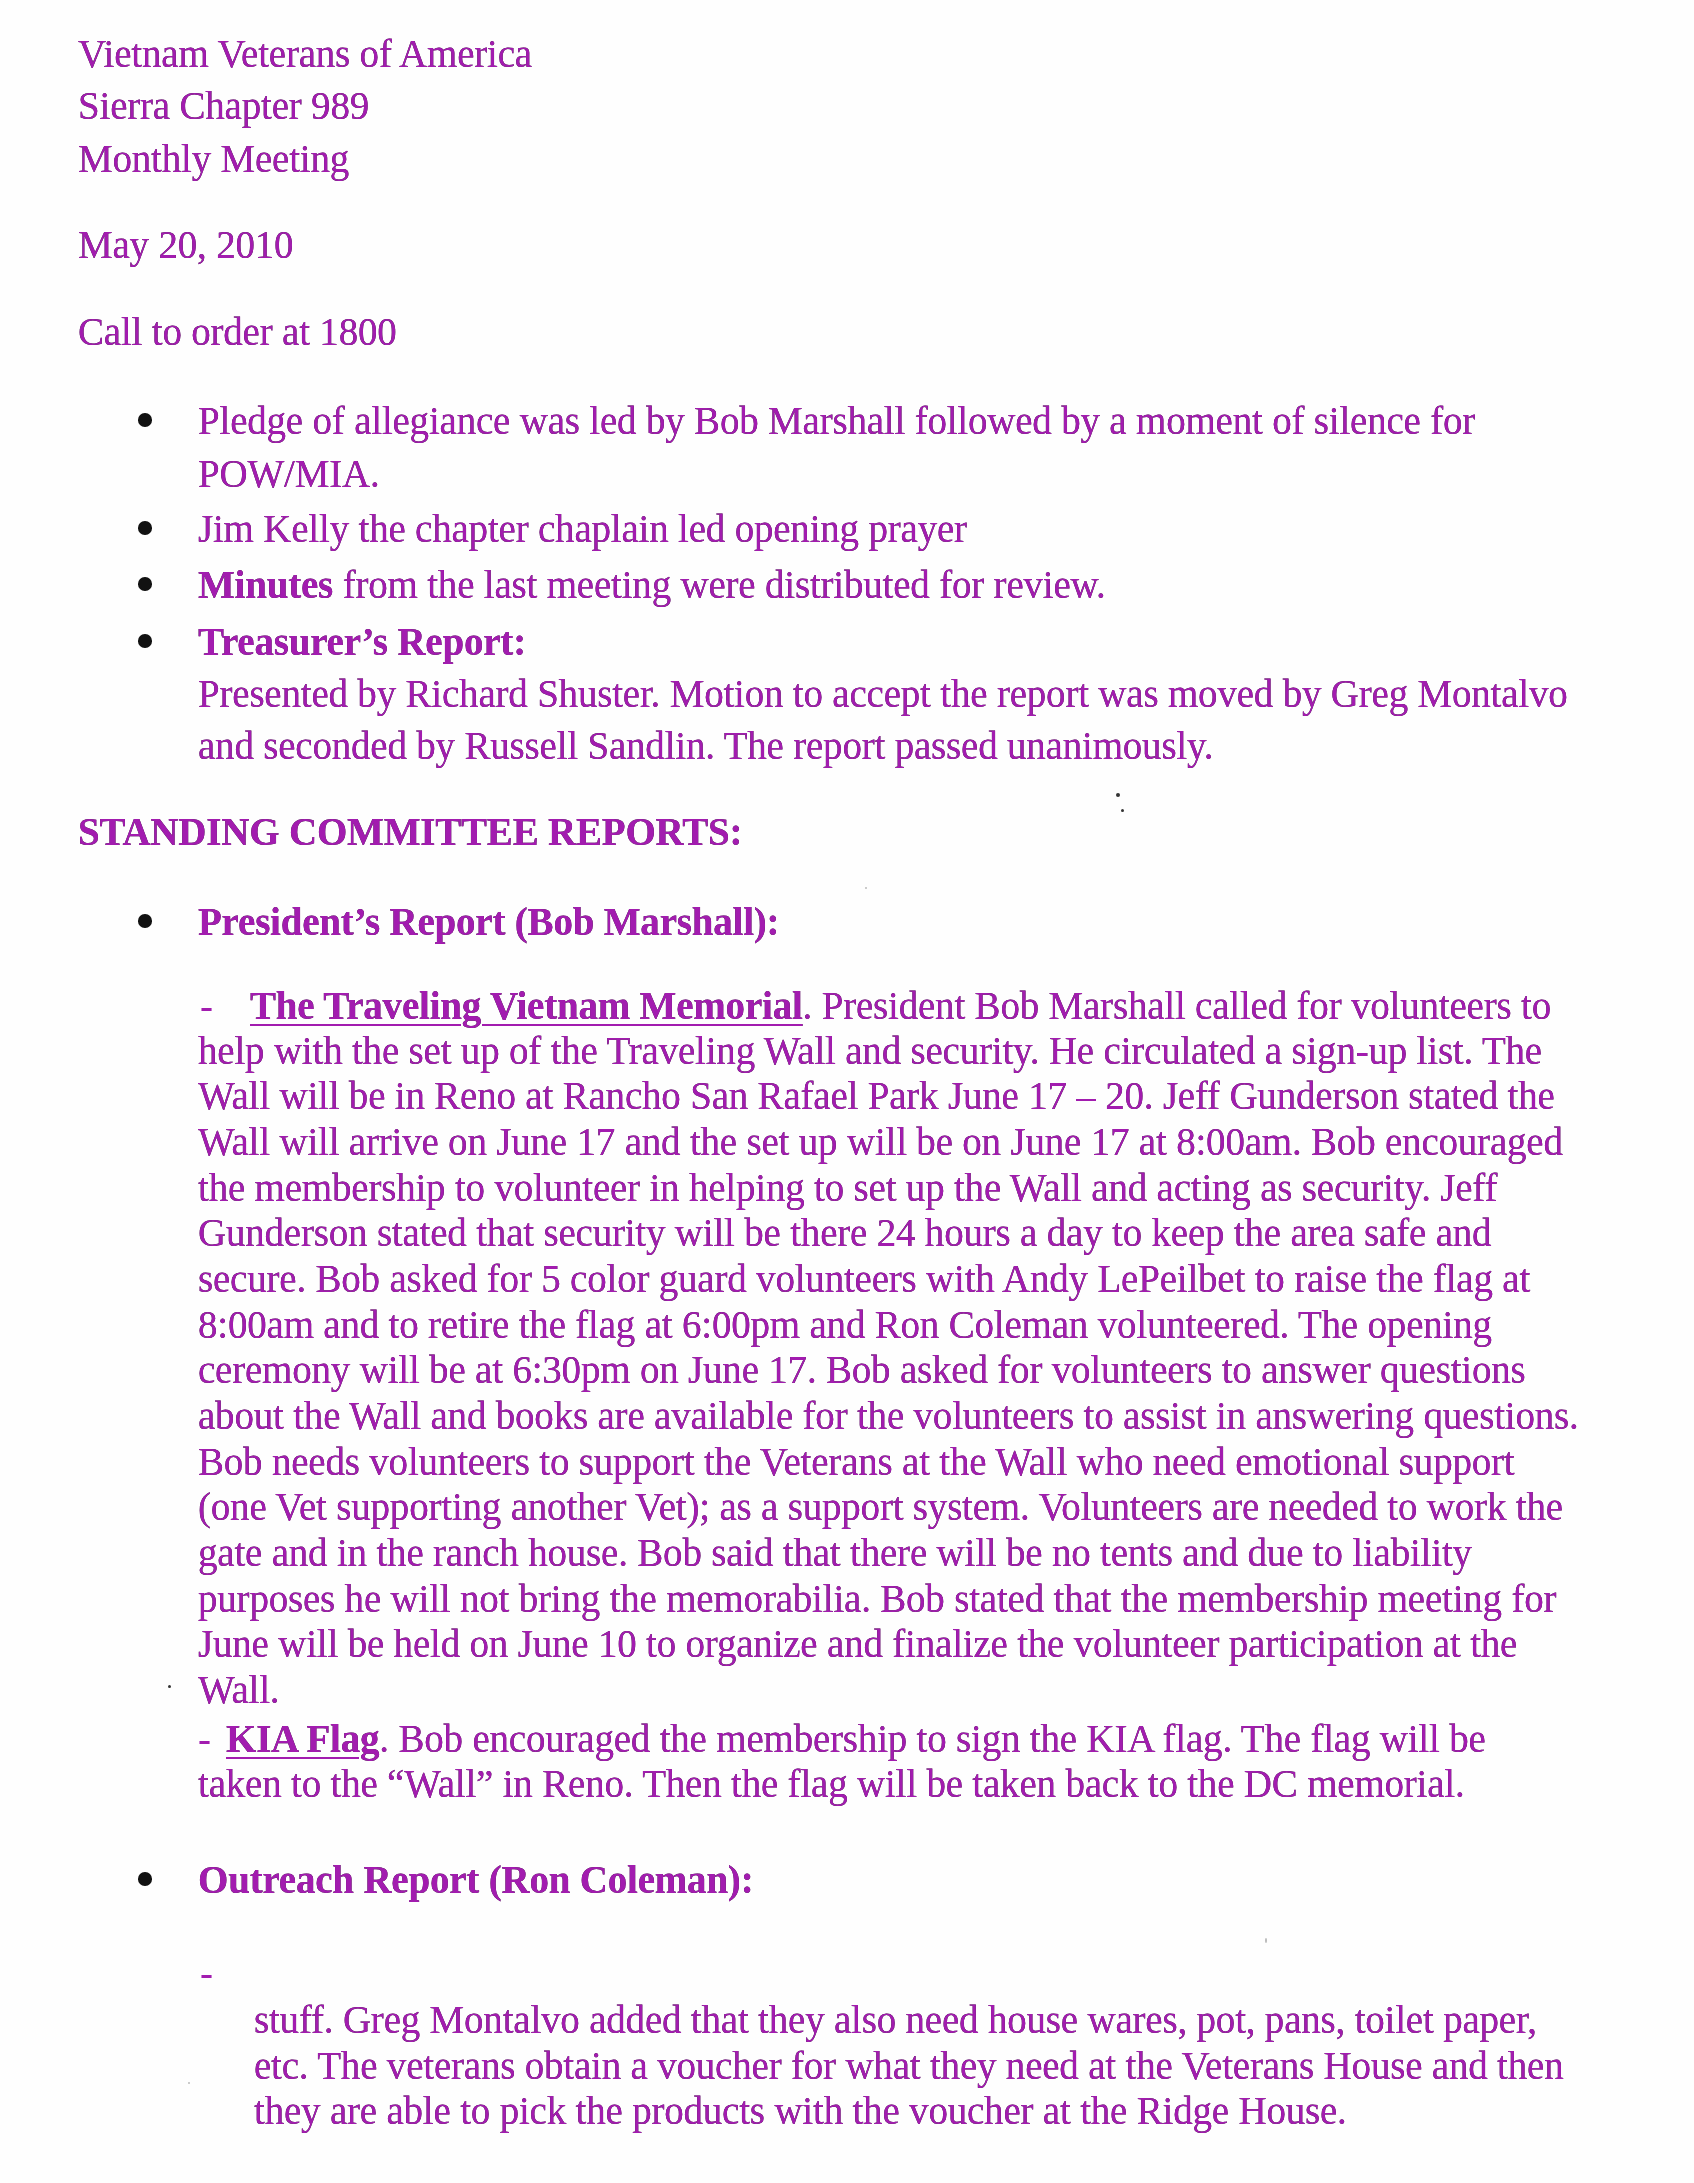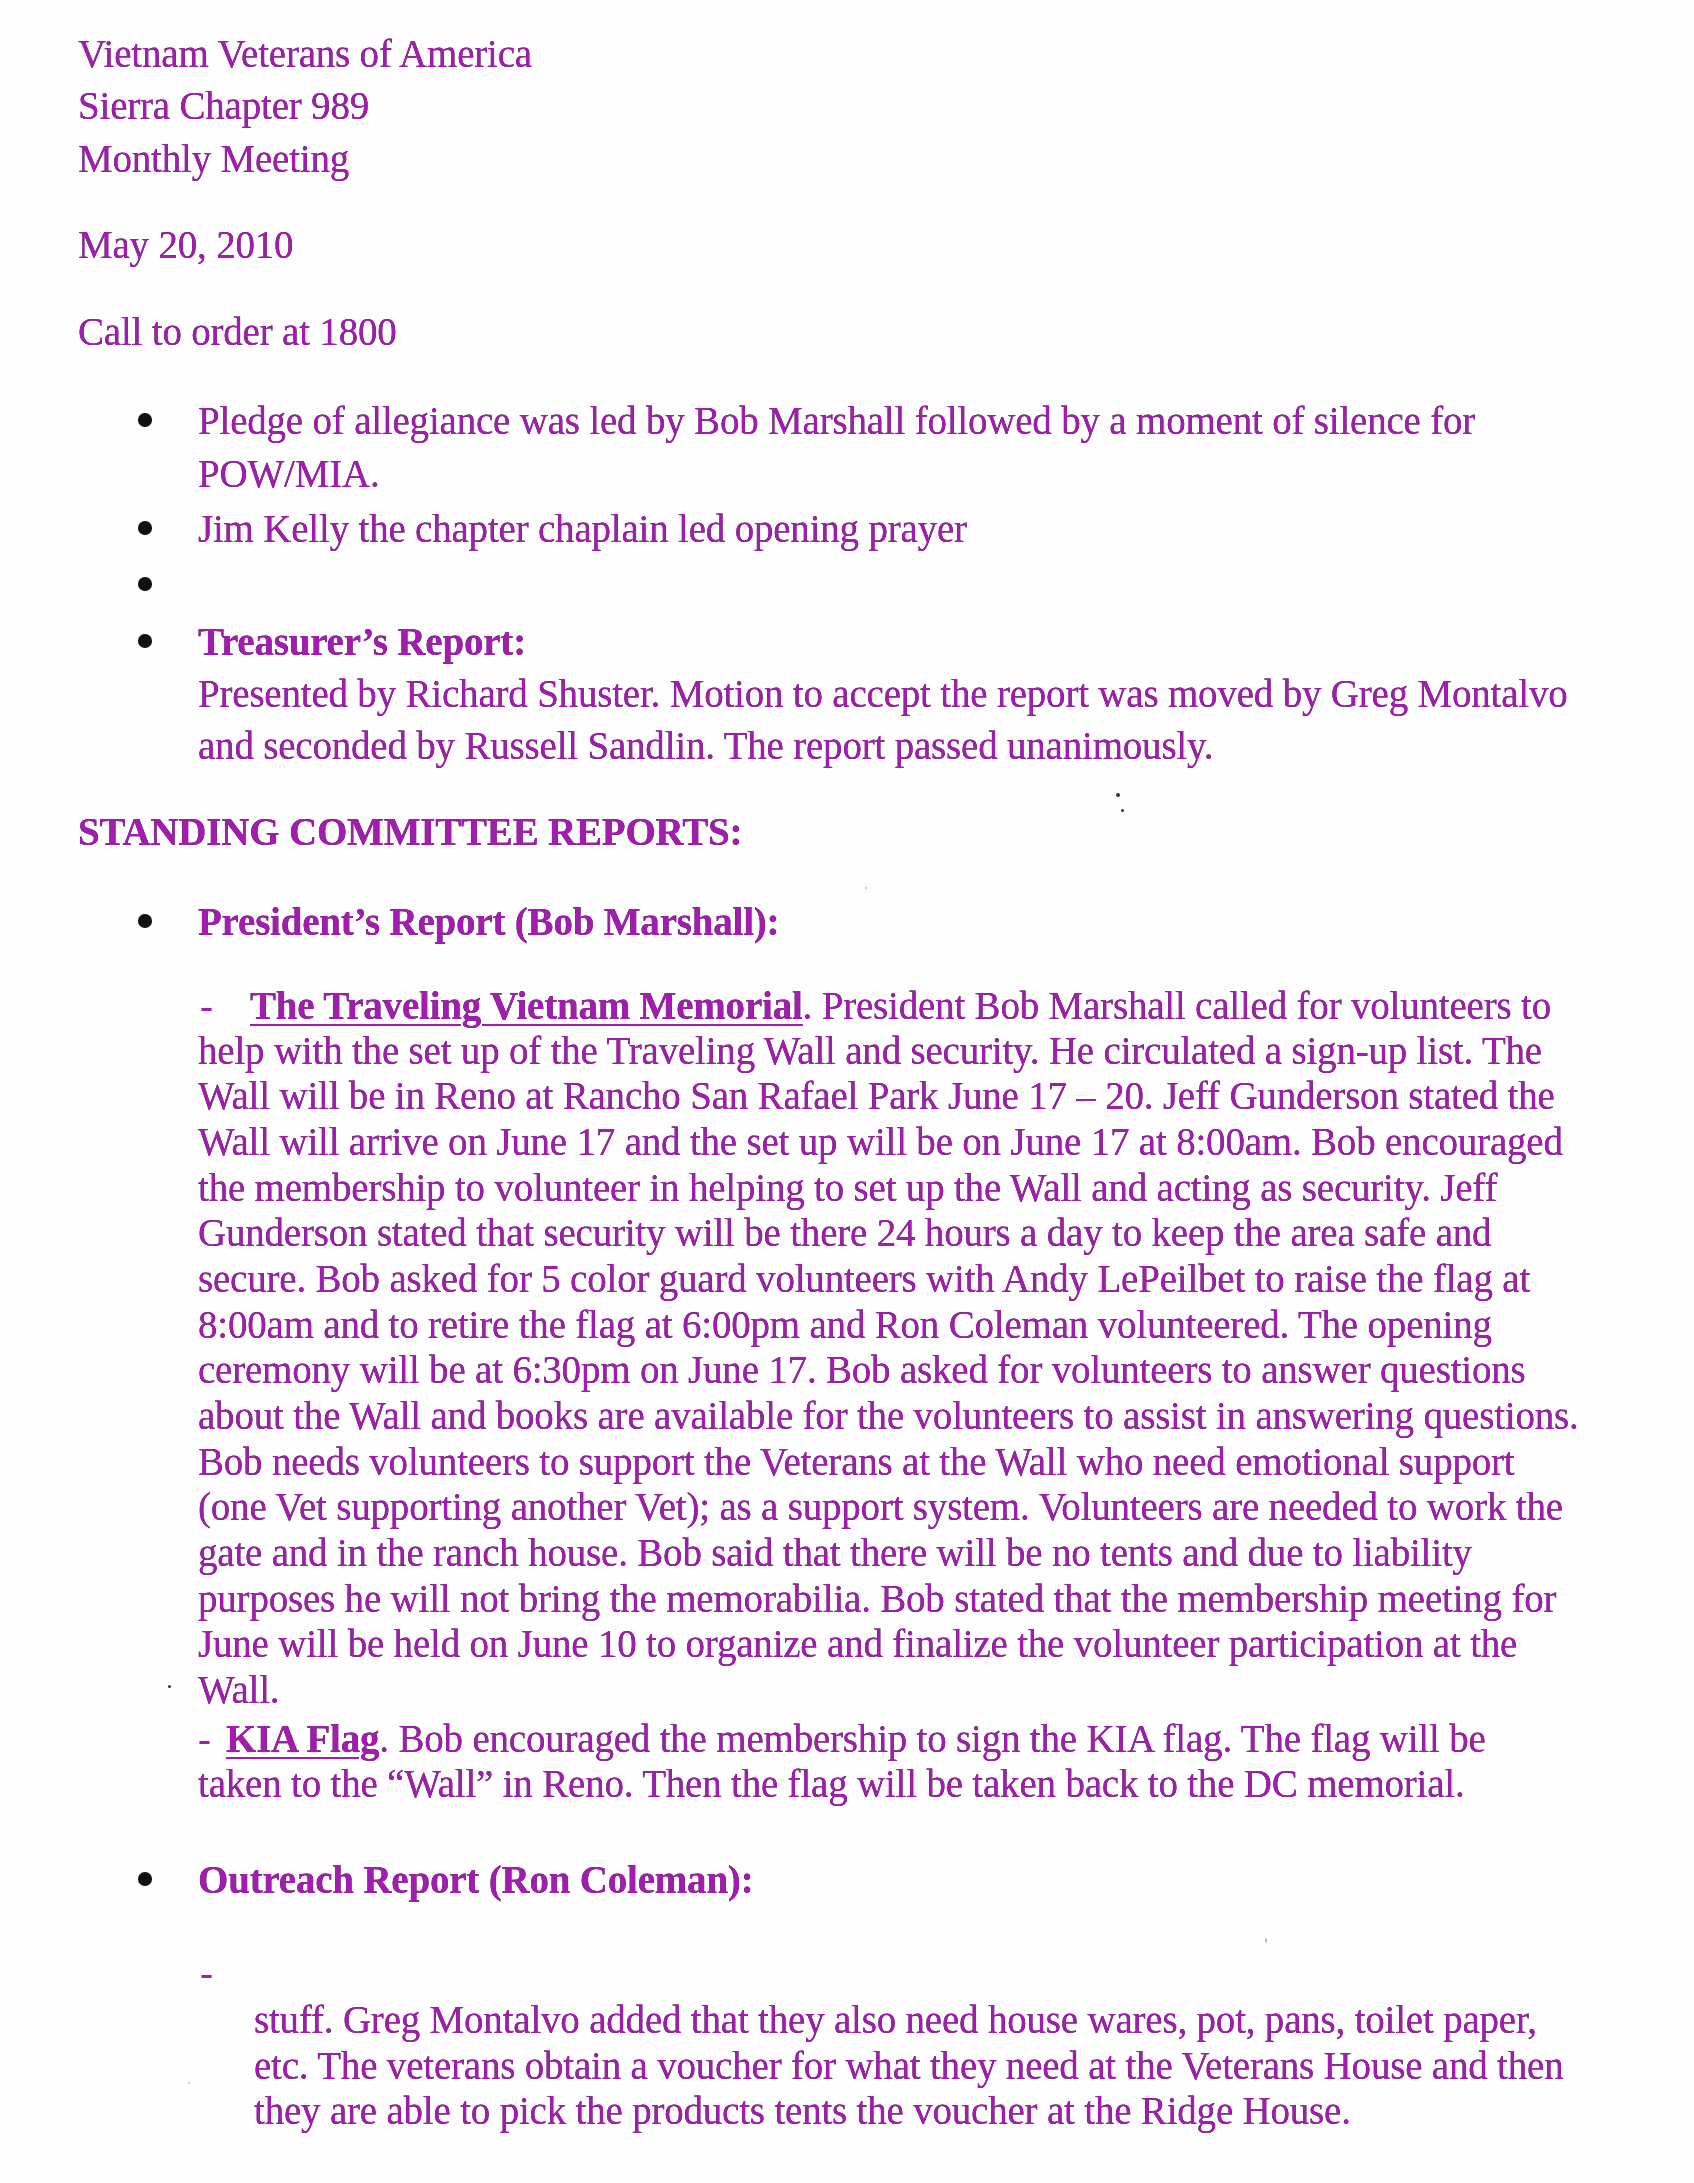--- a/index.html
+++ b/index.html
@@ -43,20 +43,21 @@
   <div class="ln" style="left:78px; top:312px;">Call to order at 1800</div>
 
   <div class="bullet" style="left:138px; top:413px;"></div>
   <div class="ln" style="left:198px; top:401px;">Pledge of allegiance was led by Bob Marshall followed by a moment of silence for</div>
   <div class="ln" style="left:198px; top:454px;">POW/MIA.</div>
 
   <div class="bullet" style="left:138px; top:521px;"></div>
   <div class="ln" style="left:198px; top:509px;">Jim Kelly the chapter chaplain led opening prayer</div>
 
   <div class="bullet" style="left:138px; top:577px;"></div>
+  <div class="ln" style="left:198px; top:565px;"><span class="b">Minutes</span><span> from the last meeting were distributed for review.</span></div>
 
   <div class="bullet" style="left:138px; top:634px;"></div>
   <div class="ln b" style="left:198px; top:622px;">Treasurer’s Report:</div>
   <div class="ln" style="left:198px; top:674px;">Presented by Richard Shuster. Motion to accept the report was moved by Greg Montalvo</div>
   <div class="ln" style="left:198px; top:726px;">and seconded by Russell Sandlin. The report passed unanimously.</div>
 
   <div class="ln b" style="left:78px; top:812px;">STANDING COMMITTEE REPORTS:</div>
 
   <div class="bullet" style="left:138px; top:914px;"></div>
   <div class="ln b" style="left:198px; top:902px;">President’s Report (Bob Marshall):</div>
@@ -84,21 +85,21 @@
   <div class="dash" style="left:198px; top:1719px;">-</div>
   <div class="ln" style="left:198px; top:1764px;">taken to the “Wall” in Reno. Then the flag will be taken back to the DC memorial.</div>
   <div class="ln" style="left:226px; top:1719px;"><span class="b u">KIA Flag</span><span>. Bob encouraged the membership to sign the KIA flag. The flag will be</span></div>
 
   <div class="bullet" style="left:138px; top:1872px;"></div>
   <div class="ln b" style="left:198px; top:1860px;">Outreach Report (Ron Coleman):</div>
 
   <div class="dash" style="left:200px; top:1953px;">-</div>
   <div class="ln" style="left:254px; top:2000px;">stuff. Greg Montalvo added that they also need house wares, pot, pans, toilet paper,</div>
   <div class="ln" style="left:254px; top:2046px;">etc. The veterans obtain a voucher for what they need at the Veterans House and then</div>
-  <div class="ln" style="left:254px; top:2091px;">they are able to pick the products tents the voucher at the Ridge House.</div>
+  <div class="ln" style="left:254px; top:2091px;">they are able to pick the products with the voucher at the Ridge House.</div>
 
   <div class="speck" style="left:1116px; top:793px; width:4px; height:4px;"></div>
   <div class="speck" style="left:1121px; top:809px; width:3.2px; height:3.2px;"></div>
   <div class="speck" style="left:168px; top:1685px; width:3.2px; height:3.2px;"></div>
   <div class="speck light" style="left:865px; top:887px; width:2.4px; height:2.4px;"></div>
   <div class="speck light" style="left:1265px; top:1938px; width:2.4px; height:4.8px;"></div>
   <div class="speck light" style="left:188px; top:2082px; width:2.4px; height:2.4px;"></div>
 </div>
 
 

